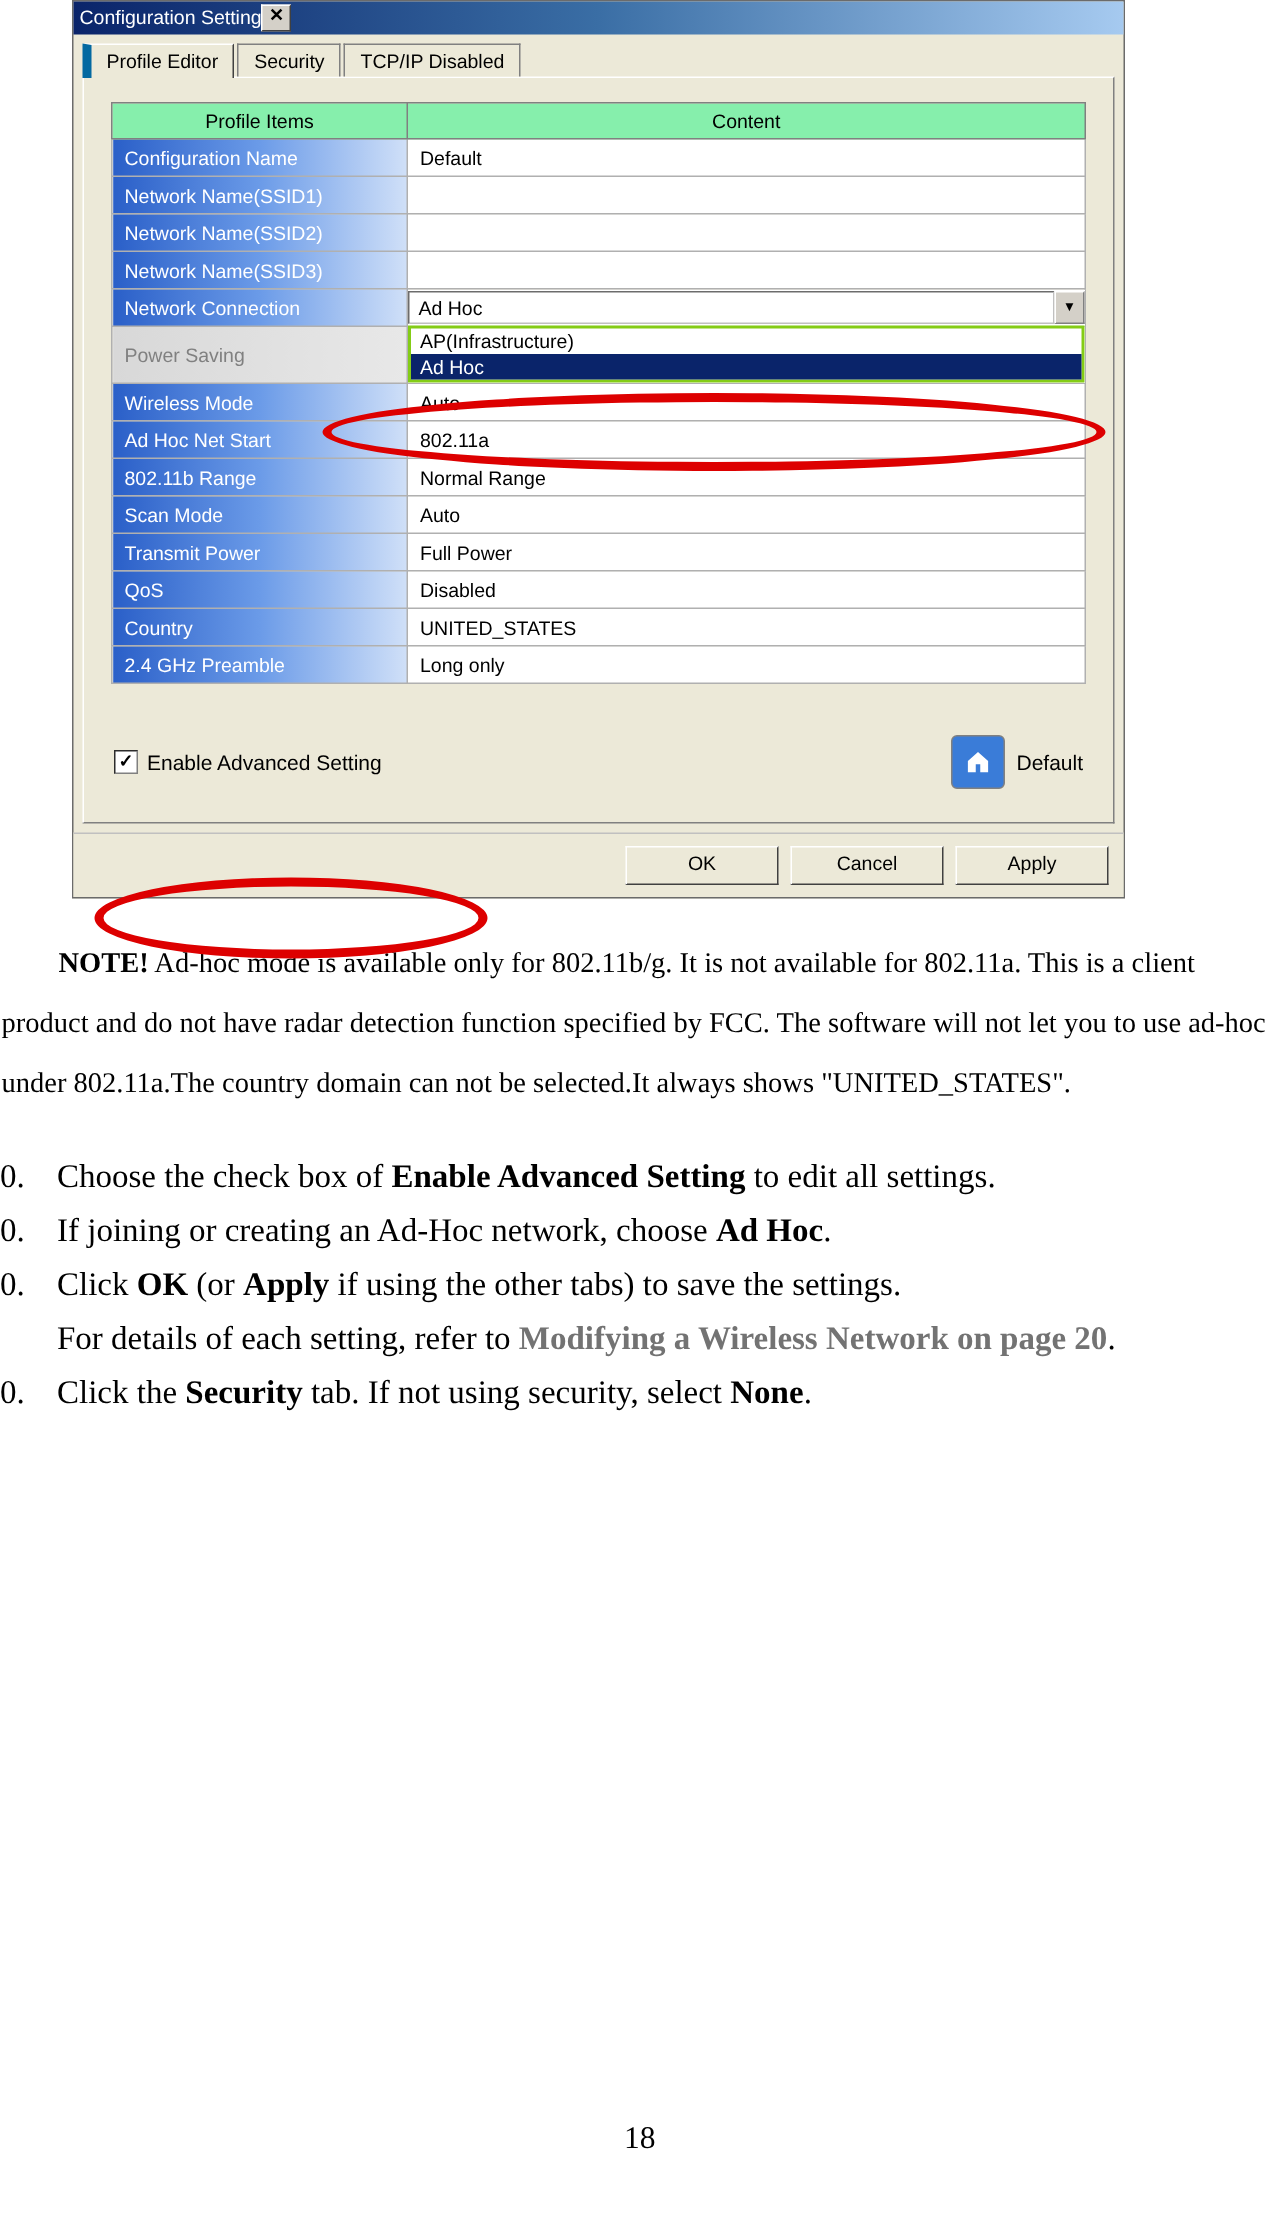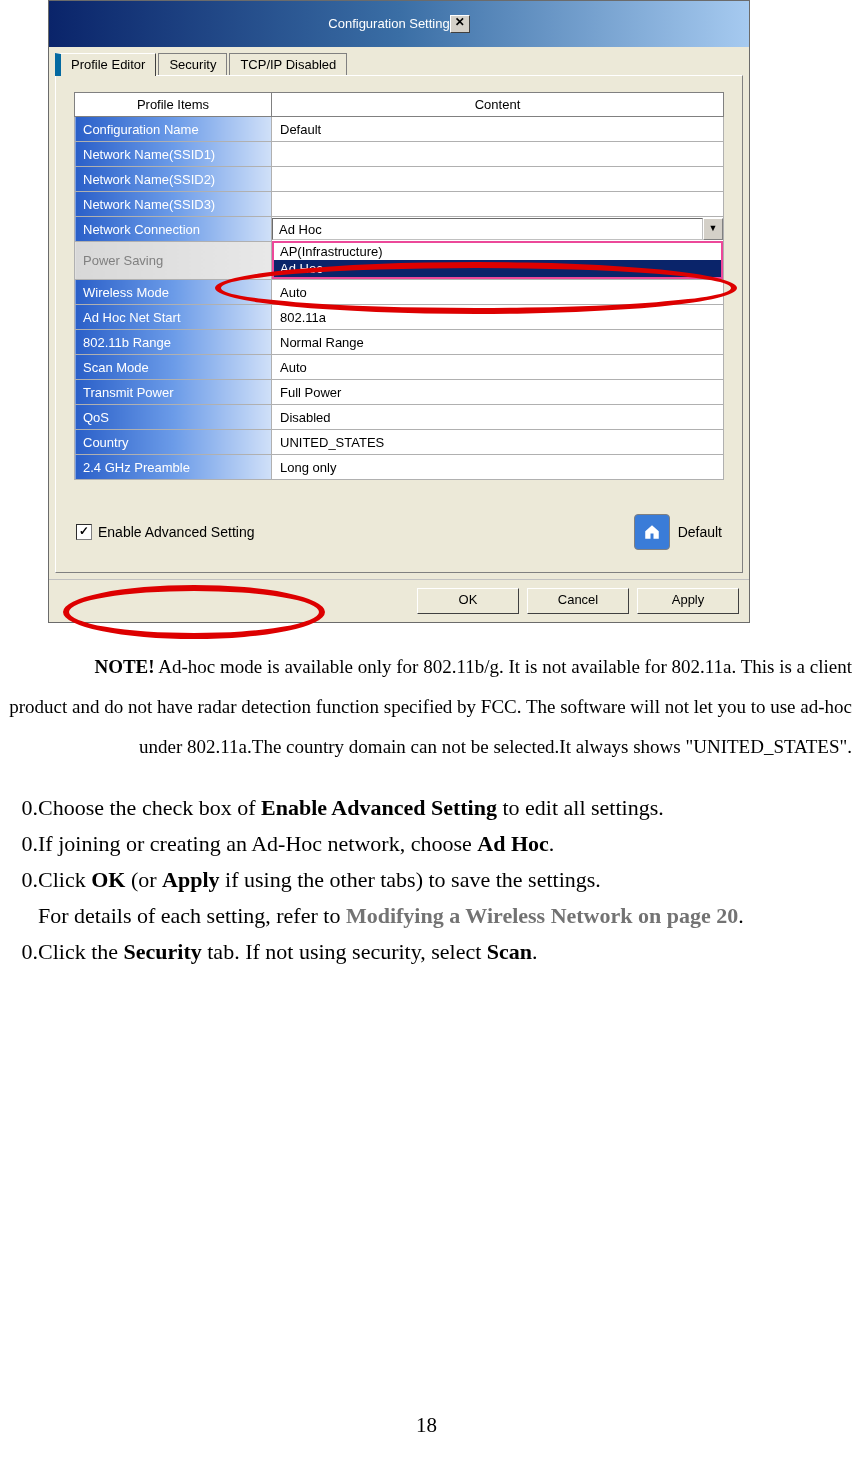--- a/index.html
+++ b/index.html
@@ -24,23 +24,23 @@
     background: #ece9d8;
     border: 1px solid #6b6b6b;
     font-family: Tahoma, Arial, sans-serif;
     font-size: 14px;
   }
   .titlebar {
     background: linear-gradient(to right, #0a246a 0%, #3a6ea5 50%, #a6caf0 100%);
     color: #fff;
     height: 22px;
     line-height: 22px;
-    padding: 12px 4px;
-    display: flex;
-    justify-content: center;
+    padding: 0 4px;
+    display: flex;
+    justify-content: flex-start;
     align-items: center;
     font-size: 13px;
   }
   .close-btn {
     width: 18px;
     height: 16px;
     background: #d4d0c8;
     border: 1px solid #fff;
     border-right-color: #404040;
     border-bottom-color: #404040;
@@ -80,21 +80,21 @@
     margin: 0 6px 6px 6px;
     padding: 16px 18px;
     background: #ece9d8;
   }
   .profile-table {
     border-collapse: collapse;
     width: 100%;
     font-size: 13px;
   }
   .profile-table th {
-    background: #ffffff;
+    background: #86efac;
     border: 1px solid #808080;
     padding: 4px 8px;
     font-weight: normal;
     text-align: center;
   }
   .profile-table td {
     border: 1px solid #b0b0b0;
     padding: 3px 8px;
     height: 18px;
   }
@@ -131,21 +131,21 @@
     background: #d4d0c8;
     border: 1px solid #808080;
     border-top-color: #fff;
     border-left-color: #fff;
     text-align: center;
     font-size: 9px;
     line-height: 18px;
   }
   .dropdown-list {
     position: relative;
-    border: 2px solid #ec4899;
+    border: 2px solid #84cc16;
     background: #fff;
     z-index: 5;
     margin-top: -1px;
   }
   .dropdown-option {
     padding: 1px 6px;
     font-size: 13px;
   }
   .dropdown-option.selected {
     background: #0a246a;
@@ -230,21 +230,20 @@
     border-top-color: #fff;
     border-left-color: #fff;
     text-align: center;
     line-height: 22px;
     font-size: 13px;
   }
   .doc-text {
     padding: 24px 0 0 0;
     line-height: 2.1;
     font-size: 19px;
-    text-align: right;
   }
   .doc-text .note-para {
     text-indent: 38px;
     padding: 0 1px;
   }
   ol.steps {
     list-style: none;
     padding: 0;
     margin: 24px 0 0 0;
     font-size: 22px;
@@ -409,19 +408,19 @@
         <li>
           <span class="num">0.</span>
           <span>Click <b>OK</b> (or <b>Apply</b> if using the other tabs) to save the settings.</span>
         </li>
         <li>
           <span class="num"></span>
           <span>For details of each setting, refer to <span class="link-blue">Modifying a Wireless Network on page 20</span>.</span>
         </li>
         <li>
           <span class="num">0.</span>
-          <span>Click the <b>Security</b> tab. If not using security, select <b>Scan</b>.</span>
+          <span>Click the <b>Security</b> tab. If not using security, select <b>None</b>.</span>
         </li>
       </ol>
   </div>
 
   <div class="page-num">18</div>
 </div>
 
 </body></html>

